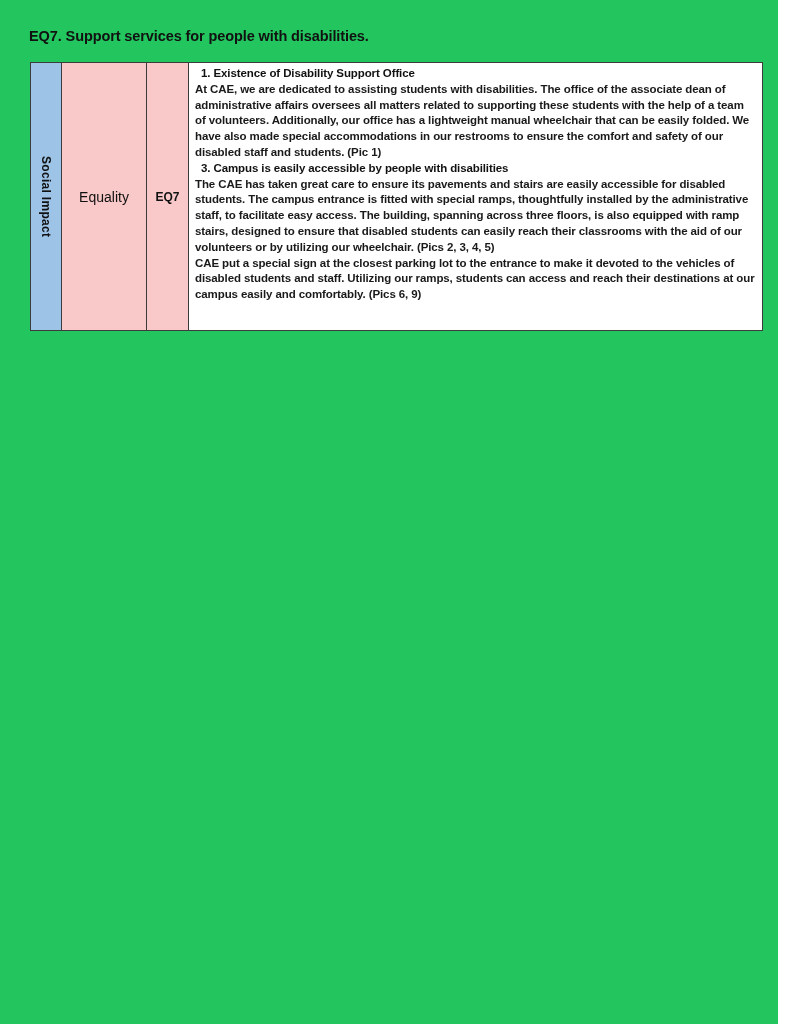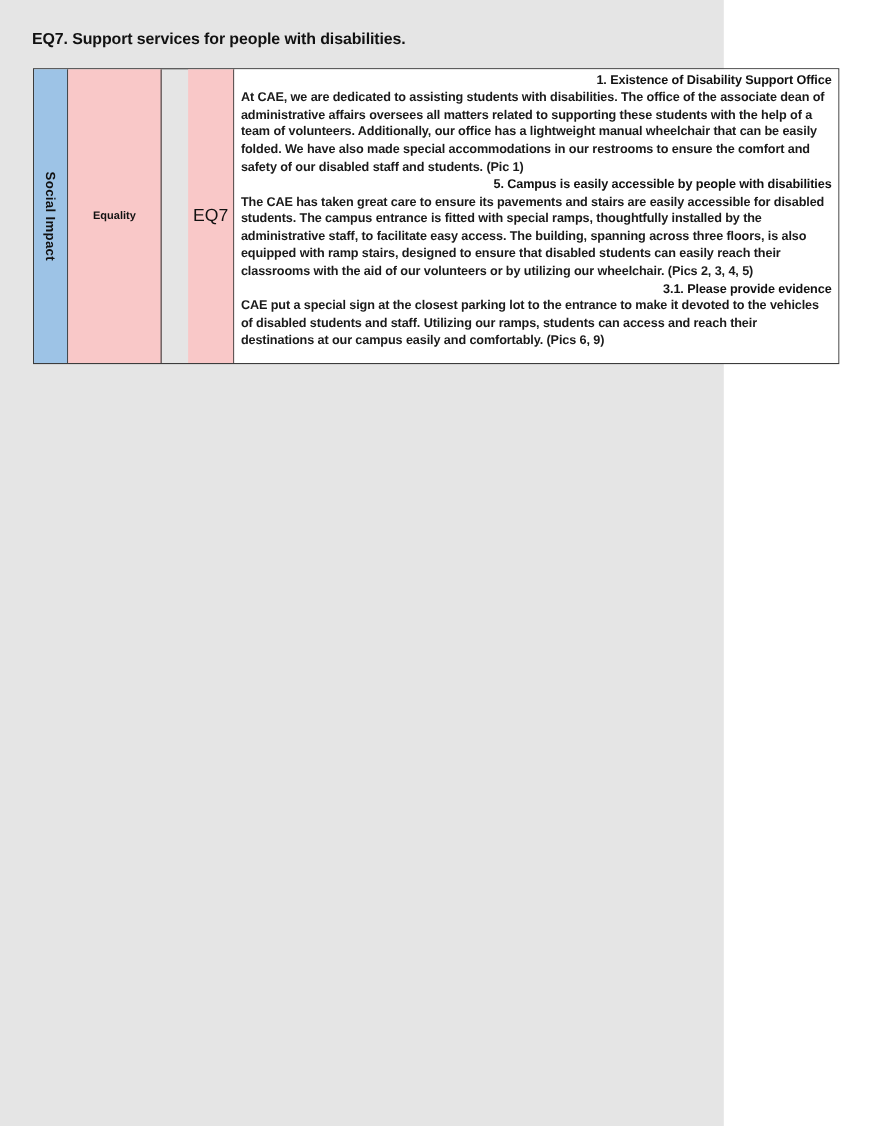--- a/index.html
+++ b/index.html
@@ -5,23 +5,23 @@
   * { margin: 0; padding: 0; box-sizing: border-box; }
   html, body {
     width: 791px;
     height: 1024px;
     background: #ffffff;
     font-family: "Liberation Sans", sans-serif;
     color: #1a1a1a;
   }
   .page {
     position: relative;
-    width: 658px;
+    width: 778px;
     height: 1024px;
-    background: #e5e5e5;
+    background: #22c55e;
   }
   .doc-title {
     position: absolute;
     left: 29px;
     top: 28px;
     font-size: 14.5px;
     font-weight: 700;
     color: #111111;
     letter-spacing: -0.1px;
   }
@@ -50,48 +50,46 @@
     font-size: 12px;
     font-weight: 700;
     letter-spacing: 0.3px;
     white-space: nowrap;
     color: #111111;
   }
   .cell-subcategory {
     width: 85px;
     background: #F9C8C8;
     border-right: 1.5px solid #3c3c3c;
-    font-size: 10px;
-    font-weight: 700;
+    font-size: 14px;
+    font-weight: 400;
     color: #111111;
   }
   .cell-code {
     width: 42px;
     background: #F9C8C8;
     border-right: 1.5px solid #3c3c3c;
-    font-size: 16px;
-    font-weight: 400;
+    font-size: 12px;
+    font-weight: 700;
     color: #111111;
-    margin-left: 24px;
   }
   .cell-content {
     flex: 1;
     background: #ffffff;
     display: block;
     padding: 3px 6px 4px 6px;
     font-size: 11.5px;
     line-height: 15.8px;
     letter-spacing: -0.1px;
     color: #1a1a1a;
     text-align: left;
   }
   .sec-heading {
     font-weight: 700;
     color: #111111;
-    text-align: right;
   }
   .indent { padding-left: 6px; }
   .sec-body { font-weight: 700; }
 </style>
 </head>
 <body>
 
 <div class="page">
 
   <div class="doc-title">EQ7. Support services for people with disabilities.</div>
@@ -108,21 +106,20 @@
 
     <div class="cell cell-code">
       <span>EQ7</span>
     </div>
 
     <div class="cell cell-content">
 
       <div class="sec-heading indent">1. Existence of Disability Support Office</div>
       <div class="sec-body">At CAE, we are dedicated to assisting students with disabilities. The office of the associate dean of administrative affairs oversees all matters related to supporting these students with the help of a team of volunteers. Additionally, our office has a lightweight manual wheelchair that can be easily folded. We have also made special accommodations in our restrooms to ensure the comfort and safety of our disabled staff and students. (Pic 1)</div>
 
-      <div class="sec-heading indent">5. Campus is easily accessible by people with disabilities</div>
+      <div class="sec-heading indent">3. Campus is easily accessible by people with disabilities</div>
       <div class="sec-body">The CAE has taken great care to ensure its pavements and stairs are easily accessible for disabled students. The campus entrance is fitted with special ramps, thoughtfully installed by the administrative staff, to facilitate easy access. The building, spanning across three floors, is also equipped with ramp stairs, designed to ensure that disabled students can easily reach their classrooms with the aid of our volunteers or by utilizing our wheelchair. (Pics 2, 3, 4, 5)</div>
 
-      <div class="sec-heading">3.1. Please provide evidence</div>
       <div class="sec-body">CAE put a special sign at the closest parking lot to the entrance to make it devoted to the vehicles of disabled students and staff. Utilizing our ramps, students can access and reach their destinations at our campus easily and comfortably. (Pics 6, 9)</div>
 
     </div>
   </div>
 </div>
 
 </body></html>

